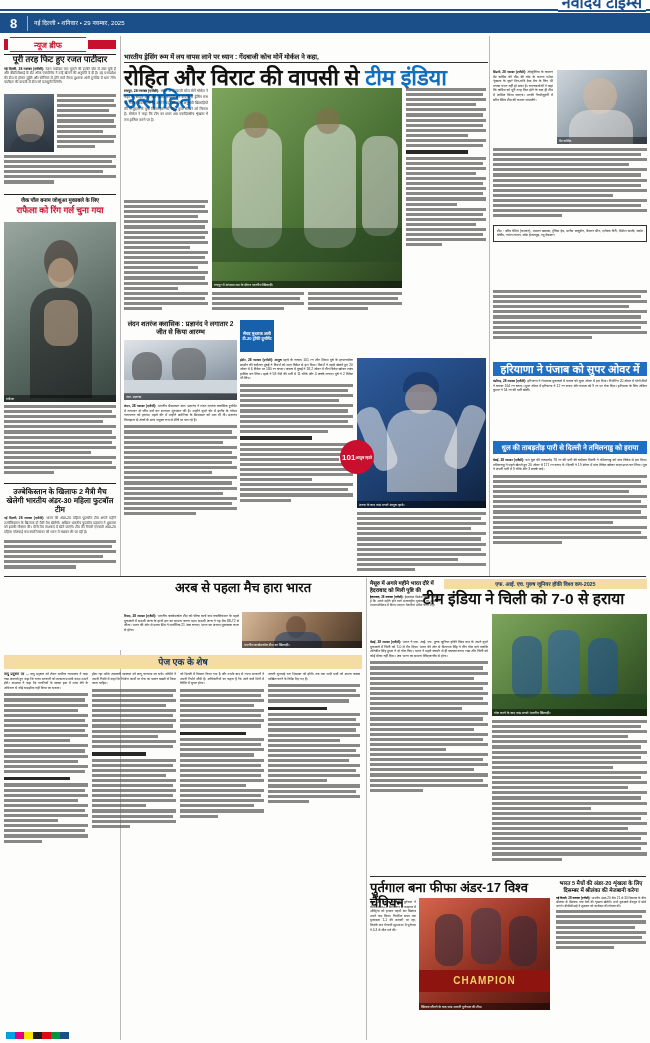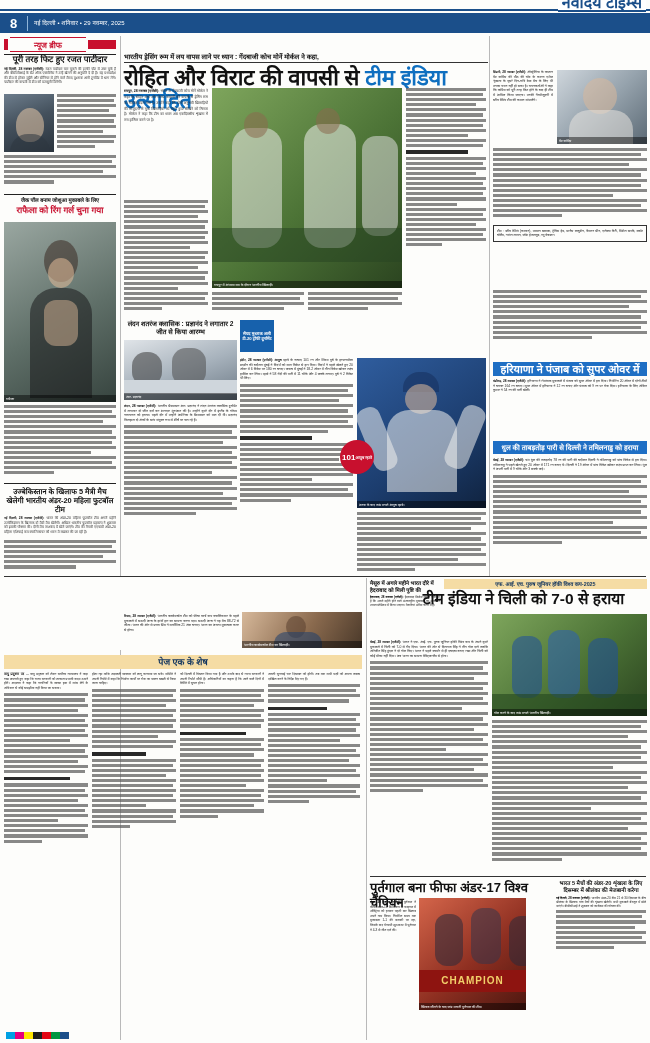--- a/index.html
+++ b/index.html
@@ -214,21 +214,21 @@
     <span class="tl s1"></span>
       <span class="tl s4"></span>
       <span class="tl s1"></span>
       <span class="tl s2"></span>
     <span class="tl s1"></span>
       <span class="tl s6"></span>
   </div>
 
   <div class="rule-blk bx" style="left:4px; top:483px; width:112px;"></div>
   <div class="bx" style="left:4px; top:487px; width:112px;">
-    <div class="hl-black" style="font-size:7.4px; line-height:9px;">उज्बेकिस्तान के खिलाफ 5 मैत्री मैच खेलेगी भारतीय अंडर-20 महिला फुटबॉल टीम</div>
+    <div class="hl-black" style="font-size:7.4px; line-height:9px;">उज्बेकिस्तान के खिलाफ 2 मैत्री मैच खेलेगी भारतीय अंडर-30 महिला फुटबॉल टीम</div>
     <div class="body tiny" style="margin-top:2px;">
       <span class="byline" style="font-size:3.3px;">नई दिल्ली, 28 नवम्बर (एजेंसी):</span>
       <span>भारत की अंडर-20 महिला फुटबॉल टीम अगले महीने उज्बेकिस्तान के खिलाफ दो मैत्री मैच खेलेगी। अखिल भारतीय फुटबॉल महासंघ ने शुक्रवार को इसकी घोषणा की। दोनों मैच ताशकंद में खेले जाएंगे। टीम की तैयारी एएफसी अंडर-20 महिला एशियाई कप क्वालिफायर को ध्यान में रखकर की जा रही है।</span>
     </div>
   </div>
   <div class="bx body tiny" style="left:4px; top:540px; width:112px; height:34px;">
     <span class="tl s1"></span>
       <span class="tl s2"></span>
       <span class="tl s1"></span>
     <span class="tl s3"></span>
@@ -446,20 +446,21 @@
     <span style="font-size:3.4px;">यश धुल की ताबड़तोड़ 78 रन की पारी की बदौलत दिल्ली ने तमिलनाडु को पांच विकेट से हरा दिया। तमिलनाडु ने पहले खेलते हुए 20 ओवर में 171 रन बनाए थे। दिल्ली ने 19 ओवर में पांच विकेट खोकर लक्ष्य प्राप्त कर लिया। धुल ने अपनी पारी में 9 चौके और 3 छक्के जड़े।</span>
     <span class="tl s1" style="margin-top:3px;"></span><span class="tl s2"></span><span class="tl s1"></span><span class="tl s3"></span>
     <span class="tl s1"></span><span class="tl s2"></span><span class="tl s1"></span><span class="tl s2"></span>
     <span class="tl s1"></span><span class="tl s4"></span><span class="tl s1"></span><span class="tl s2"></span>
     <span class="tl s1"></span><span class="tl s6"></span>
   </div>
 
   <div class="hrule bx" style="left:4px; top:576px; width:642px; background:#333;"></div>
 
   <div class="bx" style="left:124px; top:580px; width:238px;">
+    <div class="hl-big-black" style="font-size:13px; line-height:15px;">अरब से पहला मैच हारा भारत</div>
   </div>
   <div class="bx body tiny" style="left:124px; top:614px; width:115px; height:32px;">
     <span class="byline" style="font-size:3.2px;">रियाद, 28 नवम्बर (एजेंसी):</span>
     <span style="font-size:3.4px;">भारतीय बास्केटबॉल टीम को फीबा वर्ल्ड कप क्वालिफायर के पहले मुकाबले में सऊदी अरब के हाथों हार का सामना करना पड़ा। सऊदी अरब ने यह मैच 88-72 से जीता। भारत की ओर से प्रणव प्रिंस ने सर्वाधिक 21 अंक बनाए। भारत का अगला मुकाबला कतर से होगा।</span>
   </div>
   <div class="photo ph-grad-d bx" style="left:242px; top:612px; width:120px; height:36px;">
     <div class="fig" style="left:44px; top:4px; width:20px; height:22px; background:#5a4030; border-radius:50%;"></div>
     <div class="fig" style="left:32px; top:20px; width:48px; height:22px; background:#1f3f6e; border-radius:12px 12px 0 0;"></div>
     <div class="cap">भारतीय बास्केटबॉल टीम का खिलाड़ी।</div>
   </div>
@@ -575,21 +576,21 @@
   </div>
 
   <div class="hrule bx" style="left:370px; top:876px; width:276px; background:#333;"></div>
   <div class="bx" style="left:370px; top:880px; width:180px;">
     <div class="hl-big-black" style="font-size:13px; line-height:15px; text-align:left;">पुर्तगाल बना फीफा अंडर-17 विश्व चैंपियन</div>
   </div>
   <div class="bx body tiny" style="left:370px; top:900px; width:46px; height:110px;">
     <span class="byline" style="font-size:3px;">दोहा, 28 नवम्बर (एजेंसी):</span>
     <span style="font-size:3.2px;">पुर्तगाल ने फीफा अंडर-17 विश्व कप के फाइनल में ऑस्ट्रिया को हराकर पहली बार खिताब अपने नाम किया। निर्धारित समय तक मुकाबला 1-1 की बराबरी पर रहा, जिसके बाद पेनाल्टी शूटआउट में पुर्तगाल ने 4-3 से जीत दर्ज की।</span>
   </div>
-  <div class="photo ph-grad-h bx" style="left:419px; top:898px; width:107px; height:112px;">
+  <div class="photo ph-grad-h bx" style="left:419px; top:898px; width:131px; height:112px;">
     <div class="fig" style="left:16px; top:16px; width:28px; height:52px; background:#2a2a3a; border-radius:12px;"></div>
     <div class="fig" style="left:52px; top:10px; width:30px; height:56px; background:#34344a; border-radius:12px;"></div>
     <div class="fig" style="left:90px; top:18px; width:28px; height:50px; background:#2a2a3a; border-radius:12px;"></div>
     <div style="position:absolute;left:0;bottom:18px;width:100%;height:22px;background:#8e1410;color:#f2cf6a;font-size:10px;font-weight:bold;text-align:center;line-height:22px;letter-spacing:1px;">CHAMPION</div>
     <div class="cap">खिताब जीतने के बाद जश्न मनाती पुर्तगाल की टीम।</div>
   </div>
 
   <div class="bx" style="left:556px; top:880px; width:90px;">
     <div class="hl-black" style="font-size:5.6px; line-height:7px;">भारत 5 मैचों की अंडर-20 शृंखला के लिए दिसम्बर में श्रीलंका की मेजबानी करेगा</div>
     <div class="body tiny" style="font-size:3.1px; line-height:4.1px; margin-top:2px;">

